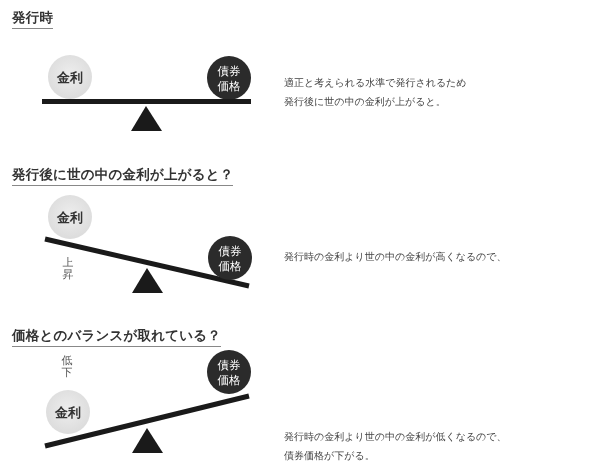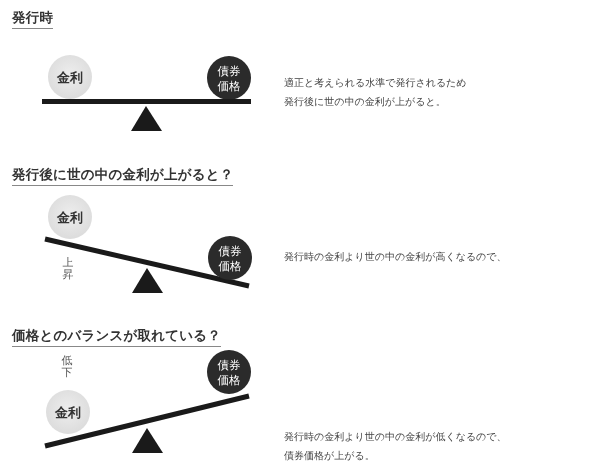--- a/index.html
+++ b/index.html
@@ -26,21 +26,21 @@
   <div>発行時の金利より世の中の金利が高くなるので、</div>
 </div>
 <div class="vlabel" style="left:61px; top:257px;">
   <div>上</div>
   <div>昇</div>
 </div>
 
 <div class="heading" style="top:327px;">価格とのバランスが取れている？</div>
 <div class="desc" style="top:391px;margin-top:36px;">
   <div>発行時の金利より世の中の金利が低くなるので、</div>
-  <div>債券価格が上がる。</div>
+  <div>債券価格が下がる。</div>
 </div>
 <div class="vlabel" style="left:60px; top:355px;">
   <div>低</div>
   <div>下</div>
 </div>
 
 <svg class="diagram" width="600" height="467" viewBox="0 0 600 467">
   <defs>
     <radialGradient id="lightBall" cx="50%" cy="45%" r="55%">
       <stop offset="0%" stop-color="#eeeeee"></stop>

